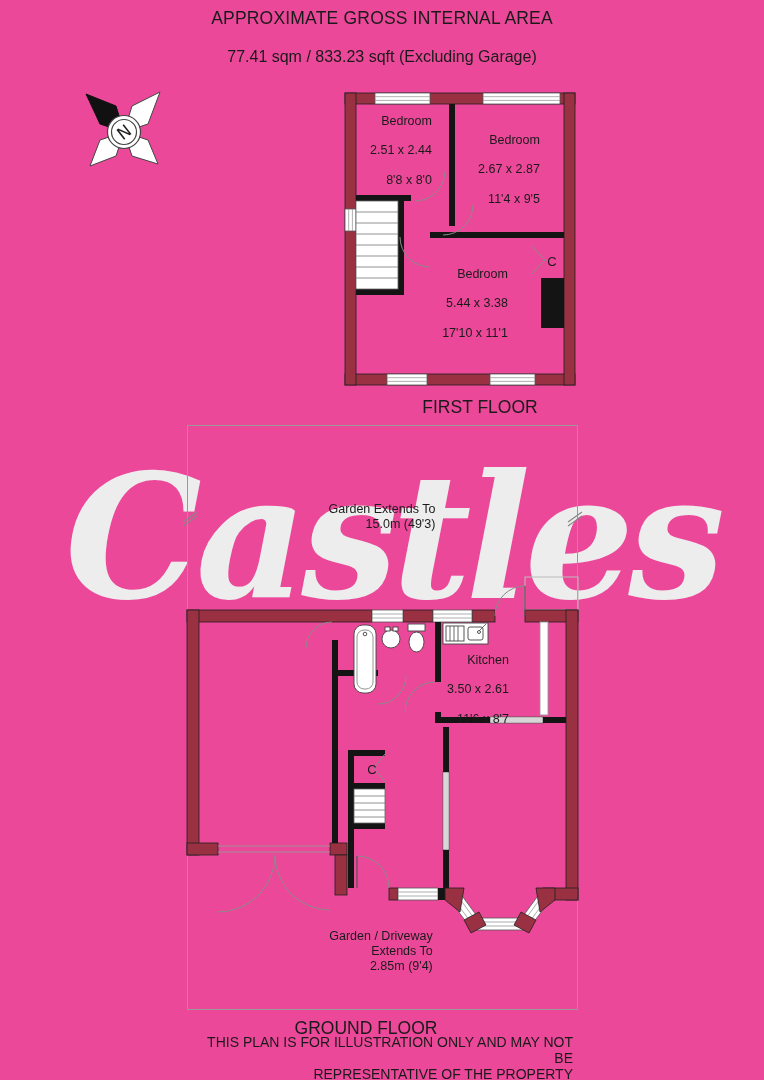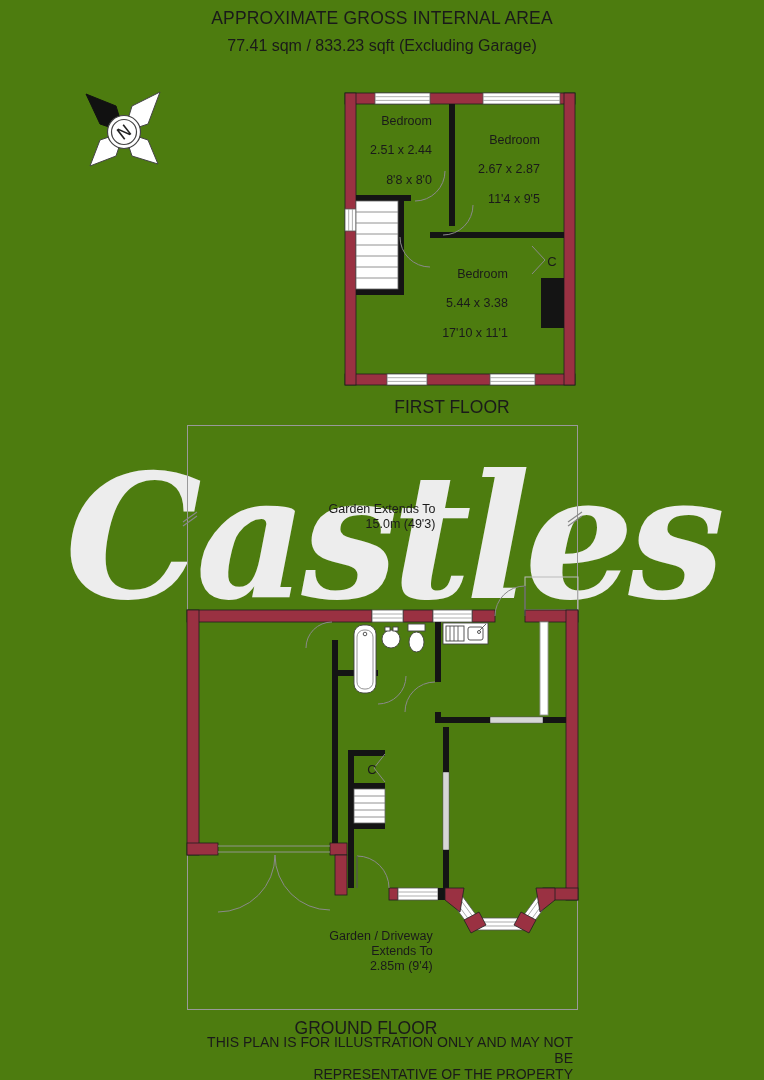--- a/index.html
+++ b/index.html
@@ -1,21 +1,21 @@
 <!DOCTYPE html>
 <html style="--wall: #9a3142; --wm: #ededed;"><head>
 <meta charset="utf-8">
 <style>
   html,body{margin:0;padding:0;background:#fff}
-  .canvas{position:relative;width:764px;height:1080px;background:#4d7c0f;overflow:hidden;
+  .canvas{position:relative;width:764px;height:1080px;background:#ec4899;overflow:hidden;
           font-family:"Liberation Sans",sans-serif;color:#1a1a1a}
   
   .hdr{position:absolute;left:0;top:8px;width:100%;text-align:center;z-index:3}
   .hdr .t{font-size:17.5px;letter-spacing:.2px}
-  .hdr .s{font-size:16px;margin-top:8px}
+  .hdr .s{font-size:16px;margin-top:19px}
   
   .wm{position:absolute;left:392px;top:537px;transform:translate(-50%,-50%);
       font-family:"DejaVu Serif",serif;font-style:italic;font-weight:bold;
       font-size:172px;letter-spacing:-6px;color:var(--wm,#ededed);
       z-index:0;white-space:nowrap;user-select:none}
   
   .lbl{position:absolute;transform:translate(-50%,-50%);text-align:right;
        font-size:12.5px;line-height:1.18;white-space:pre-line;z-index:3}
   .cap{font-size:17.5px;white-space:nowrap}
   .closet{font-size:13px;font-weight:400}
@@ -246,25 +246,30 @@
     <div>Bedroom</div>
     <div>2.67 x 2.87</div>
     <div>11'4 x 9'5</div>
   </div>
   <div class="lbl" style="left:475px;top:304px">
     <div>Bedroom</div>
     <div>5.44 x 3.38</div>
     <div>17'10 x 11'1</div>
   </div>
   <div class="lbl closet" style="left:552px;top:262px">C</div>
-  <div class="lbl cap" style="left:452px;top:407px">FIRST FLOOR</div>
+  <div class="lbl cap" style="left:480px;top:407px">FIRST FLOOR</div>
 
   <div class="lbl" style="left:382px;top:517px">Garden Extends To
 15.0m (49'3)</div>
 
+  <div class="lbl" style="left:478px;top:690px">
+    <div>Kitchen</div>
+    <div>3.50 x 2.61</div>
+    <div>11'6 x 8'7</div>
+  </div>
   <div class="lbl closet" style="left:372px;top:770px">C</div>
 
   <div class="lbl" style="left:381px;top:951px">Garden / Driveway
 Extends To
 2.85m (9'4)</div>
 
   <div class="lbl cap" style="left:366px;top:1028px">GROUND FLOOR</div>
   <div class="lbl ftr" style="left:382px;top:1058px">THIS PLAN IS FOR ILLUSTRATION ONLY AND MAY NOT BE
 REPRESENTATIVE OF THE PROPERTY</div>
 

